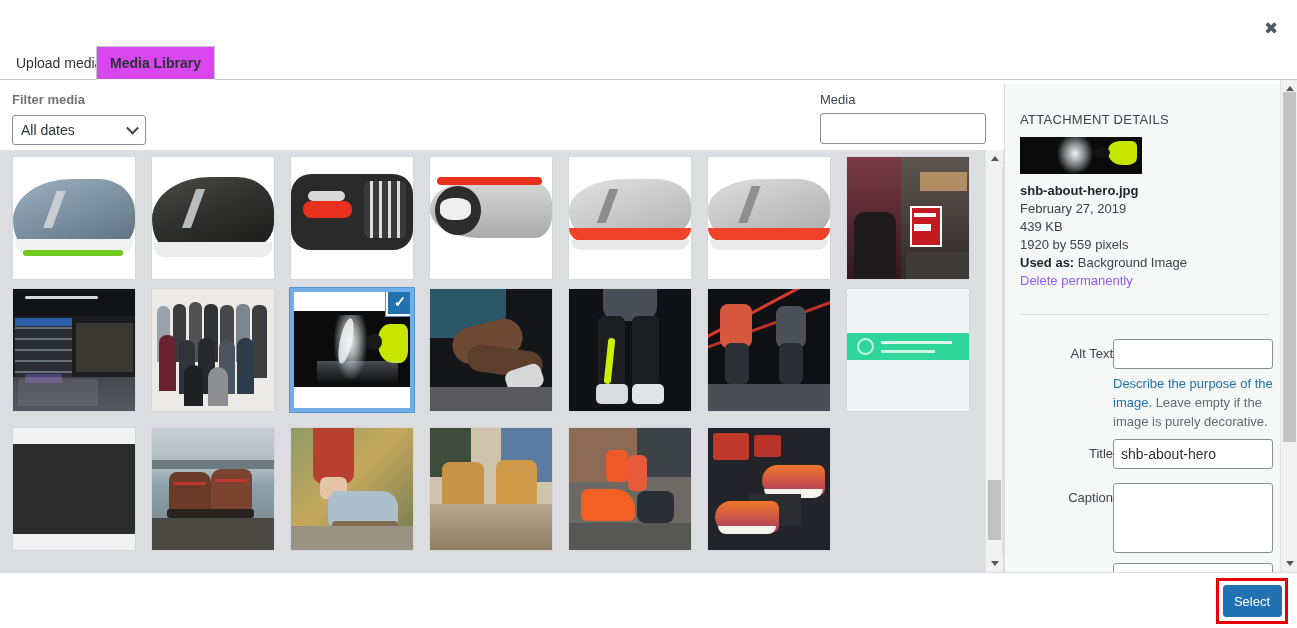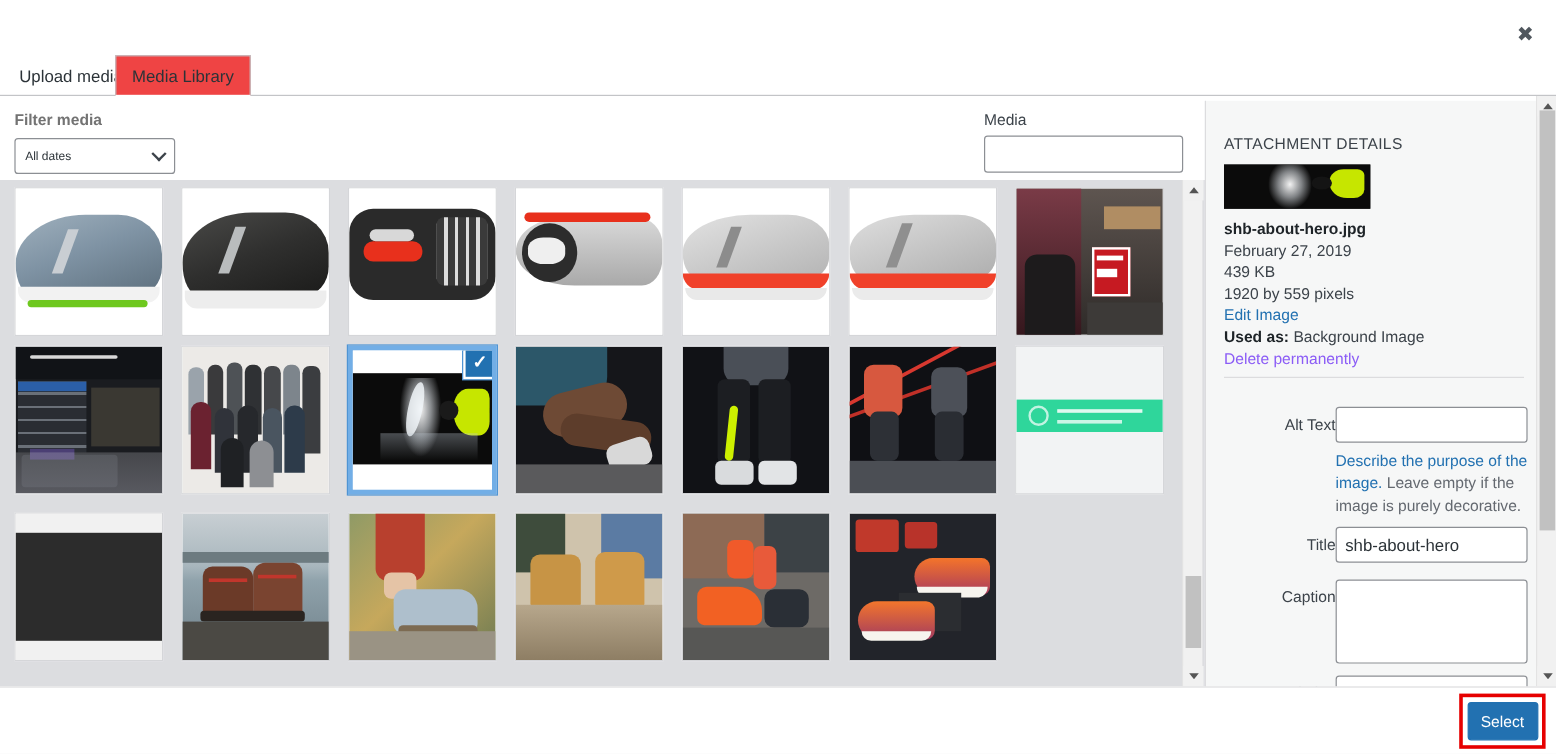--- a/index.html
+++ b/index.html
@@ -46,44 +46,45 @@
   .tab {
     position: absolute; top: 0; height: 34px;
     padding: 0 13px;
     display: flex; align-items: center;
     font-size: 14px; color: #2c3338;
     cursor: pointer;
     border: 1px solid transparent;
     background: transparent;
   }
   .tab.active {
-    background: #ef4444;
+    background: #d946ef;
     border: 1px solid #c3c4c7;
     border-bottom: 1px solid #fff;
     z-index: 2;
+    font-weight: bold;
   }
   .tab-upload { left: 2px; }
   .tab-library { left: 96px; }
 
   
   .toolbar {
     position: absolute; left: 0; top: 80px;
     width: 1005px; height: 68px;
     background: #fff;
   }
   .filter-label {
     position: absolute; left: 12px; top: 12px;
     font-size: 13px; font-weight: bold; color: #737373;
   }
   .date-select {
     position: absolute; left: 12px; top: 35px;
     width: 134px; height: 30px;
     background: #fff;
     border: 1px solid #8c8f94; border-radius: 3px;
-    font-size: 10px; color: #2c3338;
+    font-size: 14px; color: #2c3338;
     padding: 0 24px 0 8px;
     display: flex; align-items: center;
     cursor: pointer;
   }
   .date-select .chev {
     position: absolute; right: 8px; top: 50%;
     transform: translateY(-60%);
     width: 9px; height: 9px;
     border-right: 2px solid #3c434a;
     border-bottom: 2px solid #3c434a;
@@ -526,21 +527,20 @@
         <div style="position:absolute;left:72%;top:10%;width:24%;height:66%;background:#c6e600;border-radius:40% 20% 30% 50%;"></div>
         <div style="position:absolute;left:60%;top:26%;width:14%;height:30%;background:#141414;border-radius:50%;"></div>
       </div>
     </div>
 
     <div class="sb-meta">
       <div class="fname">shb-about-hero.jpg</div>
       <div>February 27, 2019</div>
       <div>439 KB</div>
       <div>1920 by 559 pixels</div>
-      <div><a class="link">Edit Image</a></div>
       <div class="usedas"><b>Used as: </b><span>Background Image</span></div>
       <div><a class="danger">Delete permanently</a></div>
     </div>
 
     <div class="divider"></div>
 
     <div class="field-row" style="top:255px;">
       <div class="field-label" style="top:7px;">Alt Text</div>
       <input class="field-input" type="text" style="top: 0px;" value="">
     </div>

